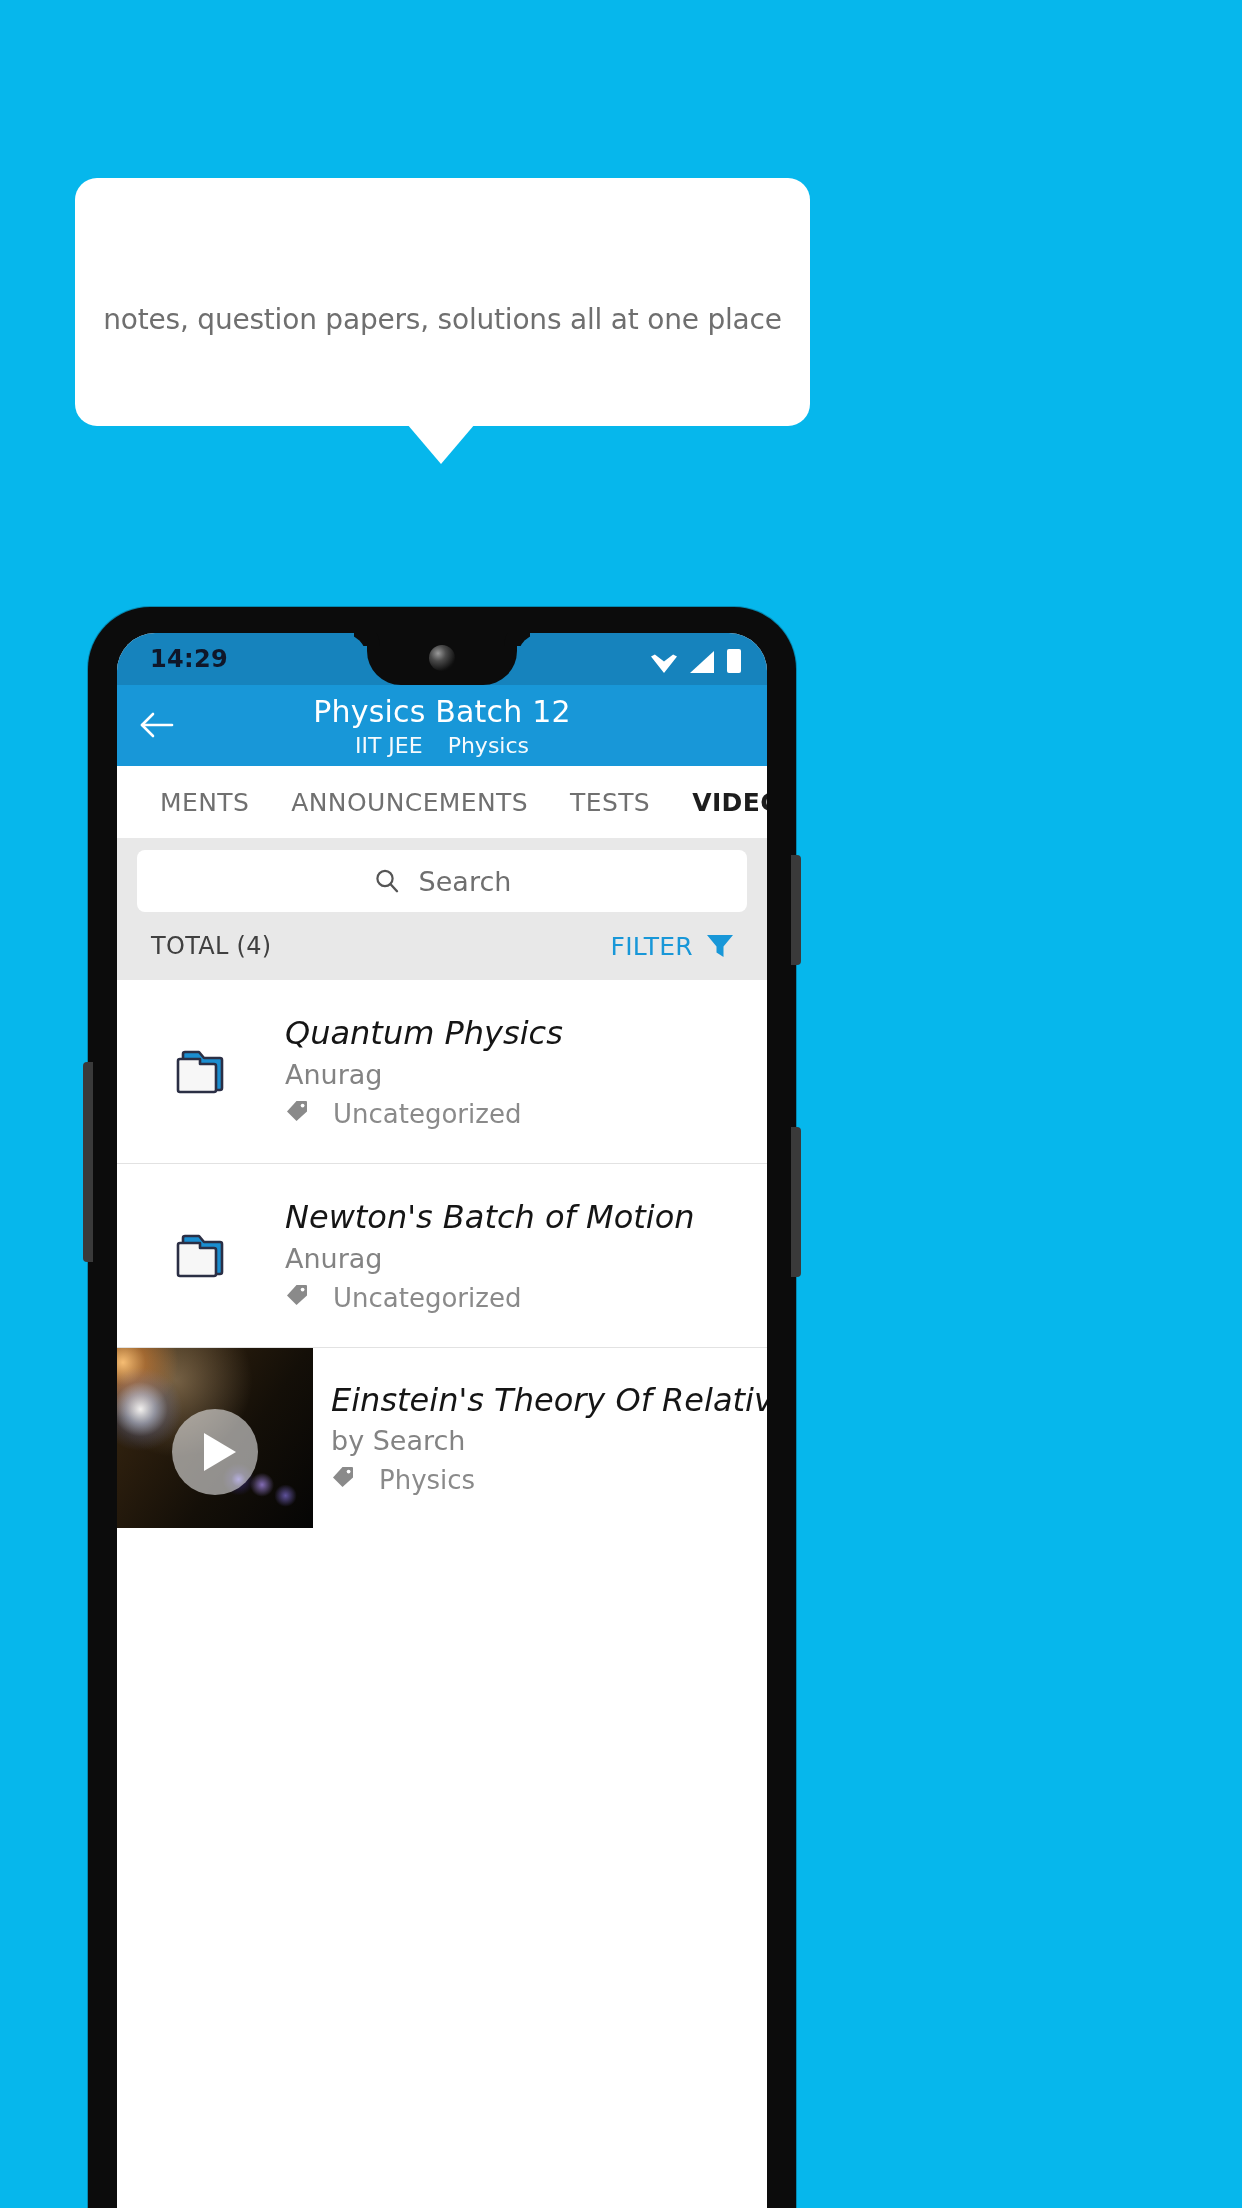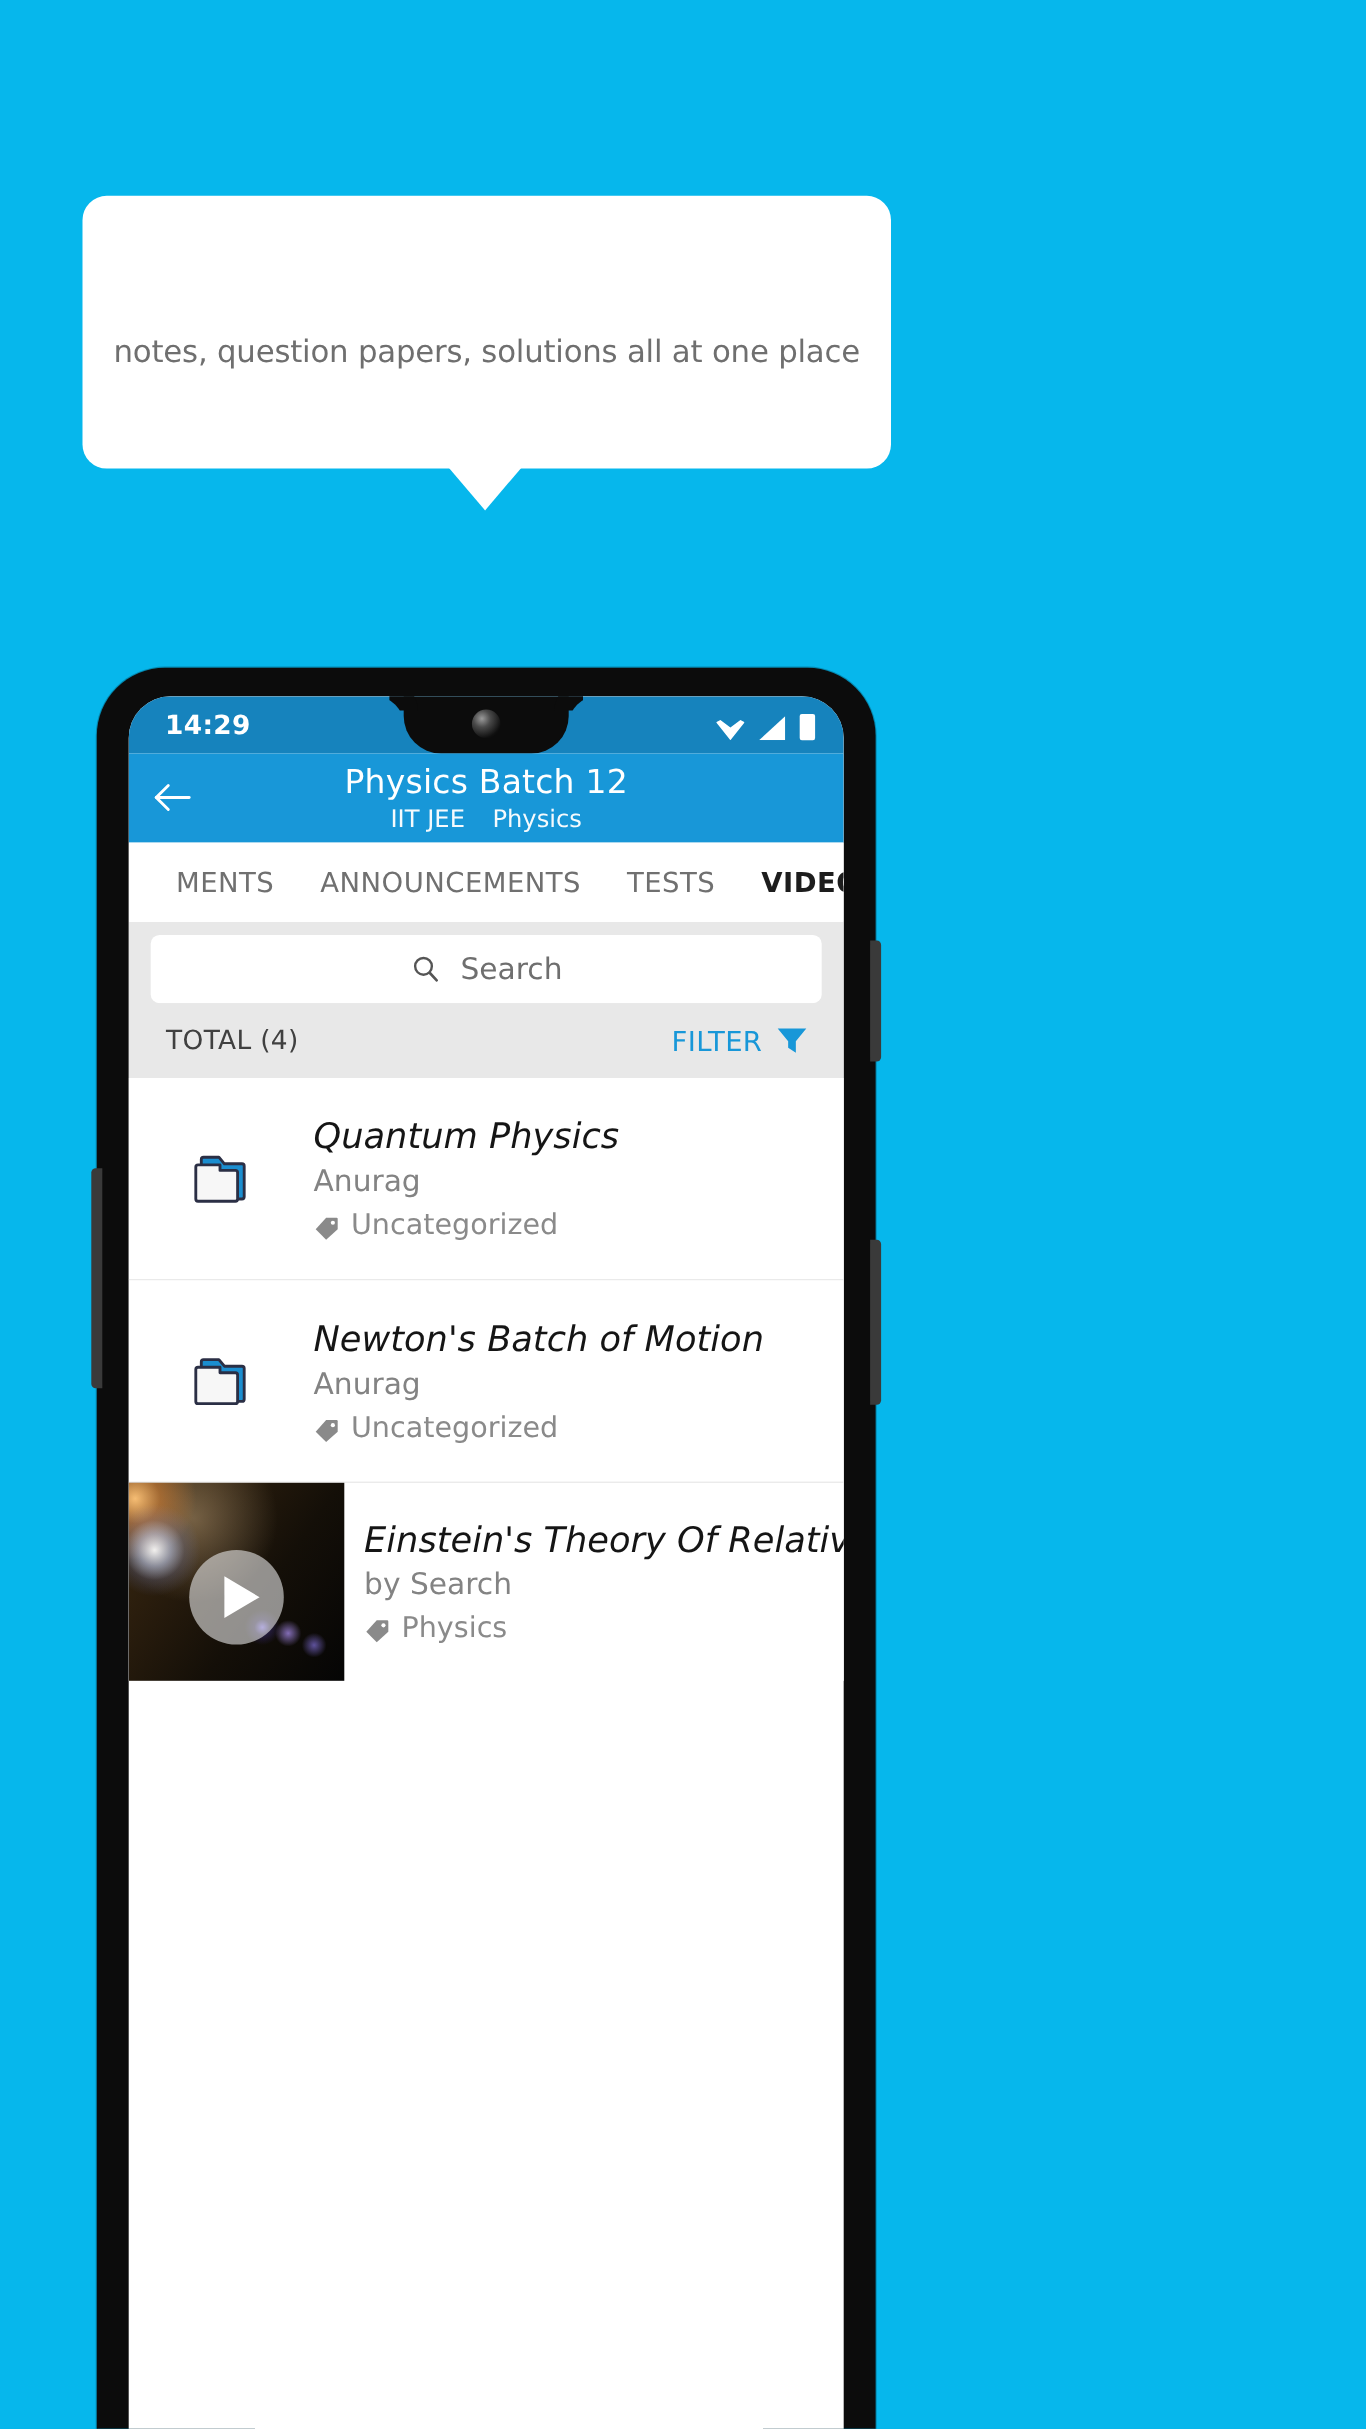--- a/index.html
+++ b/index.html
@@ -89,21 +89,21 @@
     background: #ffffff;
     border-radius: 38px 38px 0 0;
     overflow: hidden;
   }
 
   
   .statusbar {
     position: relative;
     height: 52px;
     background: #1683bd;
-    color: #ffffff;
+    color: #0f172a;
   }
   .status-time {
     position: absolute;
     left: 33px; top: 12px;
     font-size: 24px;
     font-weight: 700;
     letter-spacing: .3px;
   }
   .status-icons {
     position: absolute;
@@ -305,22 +305,22 @@
     font-style: italic;
   }
   .row-author {
     margin-top: 6px;
     font-size: 27px;
     color: #838383;
   }
   .row-tag {
     margin-top: 9px;
     display: flex;
-    align-items: flex-end;
-    gap: 10px;
+    align-items: flex-start;
+    gap: 24px;
   }
   .tag-icon { width: 24px; height: 24px; flex: none; }
   .tag-text {
     font-size: 26px;
     color: #8a8a8a;
   }
 
   
   .row-video { min-height: 180px; align-items: stretch; border-bottom: none; }
   .video-thumb {

